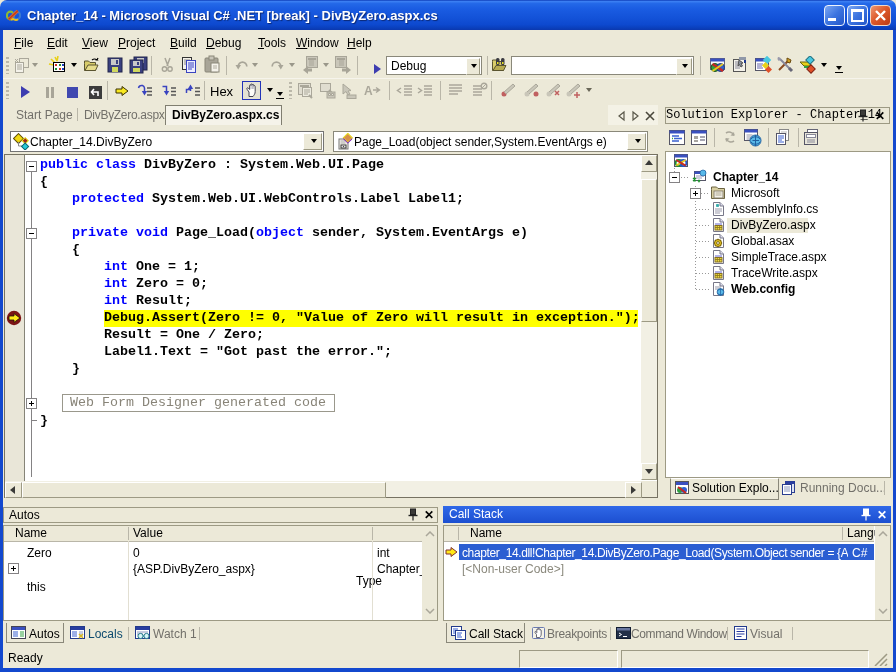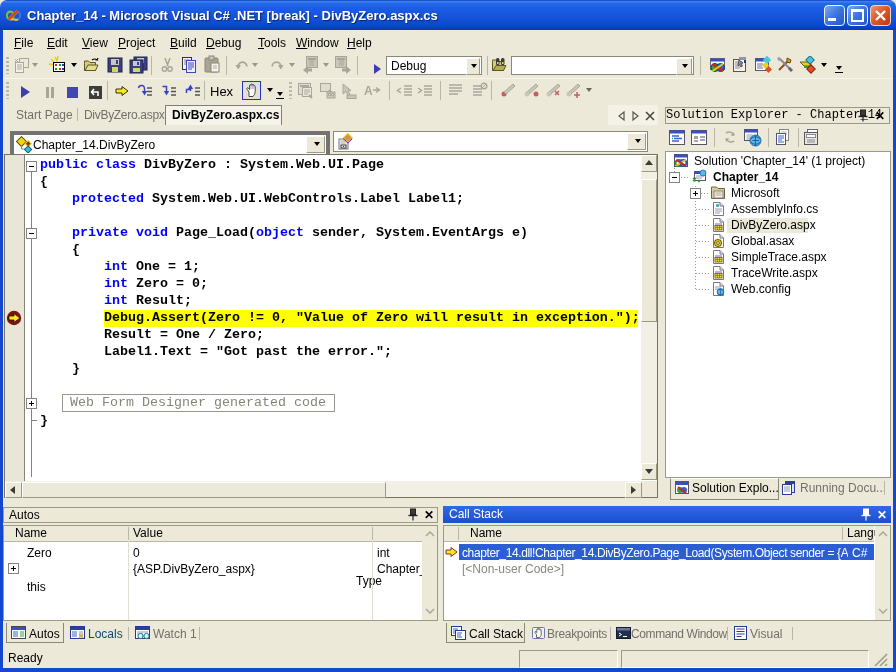--- a/index.html
+++ b/index.html
@@ -312,40 +312,41 @@
 <div class="ab" style="left:165px;top:105px;width:115px;height:20px;background:#f5f3ea;border:1px solid #807e70;border-bottom:none;"></div>
 <div class="ab" style="left:172px;top:108px;font-weight:bold;">DivByZero.aspx.cs</div>
 <div class="ab" style="left:608px;top:105px;width:50px;height:20px;background:#f4f2e6;"></div>
 <svg class="ab" style="left:616px;top:110px" width="42" height="12">
     <path d="M8 2 L3 6 L8 10 Z" fill="none" stroke="#5a584a" stroke-width="1.2"></path>
     <path d="M17 2 L22 6 L17 10 Z" fill="none" stroke="#5a584a" stroke-width="1.2"></path>
     <path d="M30 2 L38 10 M38 2 L30 10" stroke="#4a483c" stroke-width="1.6"></path>
   </svg>
 
 <div class="ab" style="left:3px;top:125px;width:655px;height:29px;background:#ece9d8;"></div>
-<div class="ab" style="left:10px;top:131px;width:312px;height:19px;background:#fff;border:4px solid #737373;">
+<div class="ab" style="left:10px;top:131px;width:312px;height:19px;background:#fff;border:1px solid #737373;">
   <svg class="ab" style="left:2px;top:1px" width="17" height="17">
       <rect x="2" y="2" width="7" height="7" fill="#f0d810" stroke="#605008" transform="rotate(45 5.5 5.5)"></rect>
       <path d="M5.5 9 L5.5 13 L9 13" fill="none" stroke="#888"></path>
       <rect x="10" y="5.5" width="4.4" height="4.4" fill="#a02818" stroke="#e8e020" transform="rotate(45 12.2 7.7)"></rect>
       <rect x="9.6" y="11" width="5" height="5" fill="#28c8d8" stroke="#086870" transform="rotate(45 12.1 13.5)"></rect>
     </svg>
   <div class="ab" style="left:19px;top:3px;">Chapter_14.DivByZero</div>
   <div class="btn3" style="right:1px;top:1px;width:17px;height:15px;"></div>
   <div class="dd" style="right:6px;top:7px;"></div>
 </div>
 <div class="ab" style="left:333px;top:131px;width:313px;height:19px;background:#fff;border:1px solid #8a887a;">
   <svg class="ab" style="left:2px;top:1px" width="17" height="17">
       <rect x="3" y="6" width="9" height="10" fill="#f4f2ea" stroke="#777"></rect>
       <path d="M4.5 8 h5 M4.5 10 h5" stroke="#aaa"></path>
       <rect x="5" y="12" width="5" height="3" fill="#fff" stroke="#333"></rect>
       <path d="M6.5 13 l1 1.2 l1 -1.2" fill="#333"></path>
       <rect x="8.6" y="1.6" width="6.4" height="6.4" fill="#d89048" stroke="#e8e020" transform="rotate(45 11.8 4.8)"></rect>
       <path d="M7.2 4.8 L11.8 9.4 L16.4 4.8 L16 6.6 L11.8 10.6 L7.6 6.6 Z" fill="#7818c0"></path>
     </svg>
+  <div class="ab" style="left:20px;top:3px;">Page_Load(object sender,System.EventArgs e)</div>
   <div class="btn3" style="right:1px;top:1px;width:17px;height:15px;"></div>
   <div class="dd" style="right:6px;top:7px;"></div>
 </div>
 
 <div class="ab" style="left:4px;top:154px;width:654px;height:344px;background:#fff;border:1px solid #767262;box-sizing:border-box;"></div>
 
 <div class="ab" style="left:5px;top:155px;width:19px;height:326px;background:#e9e6d8;border-right:1px solid #868478;"></div>
 
 <div class="ab" style="left:31px;top:162px;width:1px;height:315px;background:#848284;"></div>
 <div class="ab" style="left:31px;top:420px;width:6px;height:1px;background:#848284;"></div>
@@ -536,29 +537,28 @@
         <path d="M4 10.5 h7 M6.3 8.5 v4.5 M8.6 8.5 v4.5" stroke="#887020" stroke-width=".8"></path>
       </svg></div>
 <div class="ficon" style="left:711px;top:281px;"><svg width="15" height="16">
         <path d="M2.5 1.5 L9 1.5 L12.5 5 L12.5 14.5 L2.5 14.5 Z" fill="#fff" stroke="#778"></path>
         <path d="M9 1.5 L9 5 L12.5 5" fill="#dde" stroke="#778"></path>
         <path d="M4 6 h6 M4 8 h6" stroke="#99a"></path>
         <circle cx="9.5" cy="11" r="3.4" fill="#58b8e8" stroke="#2060a0" stroke-width=".8"></circle>
         <path d="M6.5 10 a3.4 3.4 0 0 1 6 0 M6.5 12 a3.4 3.4 0 0 0 6 0 M9.5 7.6 v6.8" stroke="#2060a0" fill="none" stroke-width=".7"></path>
       </svg></div>
 
-<div class="trow" style="left:694px;top:153px;">Solution 'Chapter_14' (1 project)</div>
 <div class="trow" style="left:713px;top:169px;font-weight:bold;">Chapter_14</div>
 <div class="trow" style="left:731px;top:185px;">Microsoft</div>
 <div class="trow" style="left:731px;top:201px;">AssemblyInfo.cs</div>
 <div class="trow" style="left:731px;top:217px;">DivByZero.aspx</div>
 <div class="trow" style="left:731px;top:233px;">Global.asax</div>
 <div class="trow" style="left:731px;top:249px;">SimpleTrace.aspx</div>
 <div class="trow" style="left:731px;top:265px;">TraceWrite.aspx</div>
-<div class="trow" style="left:731px;top:281px;">Web.config</div>
+<div class="trow" style="left:731px;top:281px;font-weight:bold;">Web.config</div>
 </div>
 
 <div class="ab" style="left:666px;top:478px;width:224px;height:21px;background:#ece9d8;"></div>
 <div class="ab" style="left:670px;top:478px;width:107px;height:20px;background:#ece9d8;border:1px solid #8a887a;border-top:1px solid #fff;"></div>
 <div class="ab" style="left:675px;top:481px;width:14px;height:14px;"><svg width="14" height="14">
       <rect x="0.5" y="0.5" width="13" height="12" fill="#fff" stroke="#555"></rect>
       <rect x="1" y="1" width="12" height="3" fill="#3a50c0"></rect>
       <circle cx="5" cy="9" r="3" fill="#30a040"></circle>
       <circle cx="9" cy="9" r="3" fill="#3060d0"></circle>
       <path d="M3 6 L11 12" stroke="#c82820" stroke-width="2"></path>

